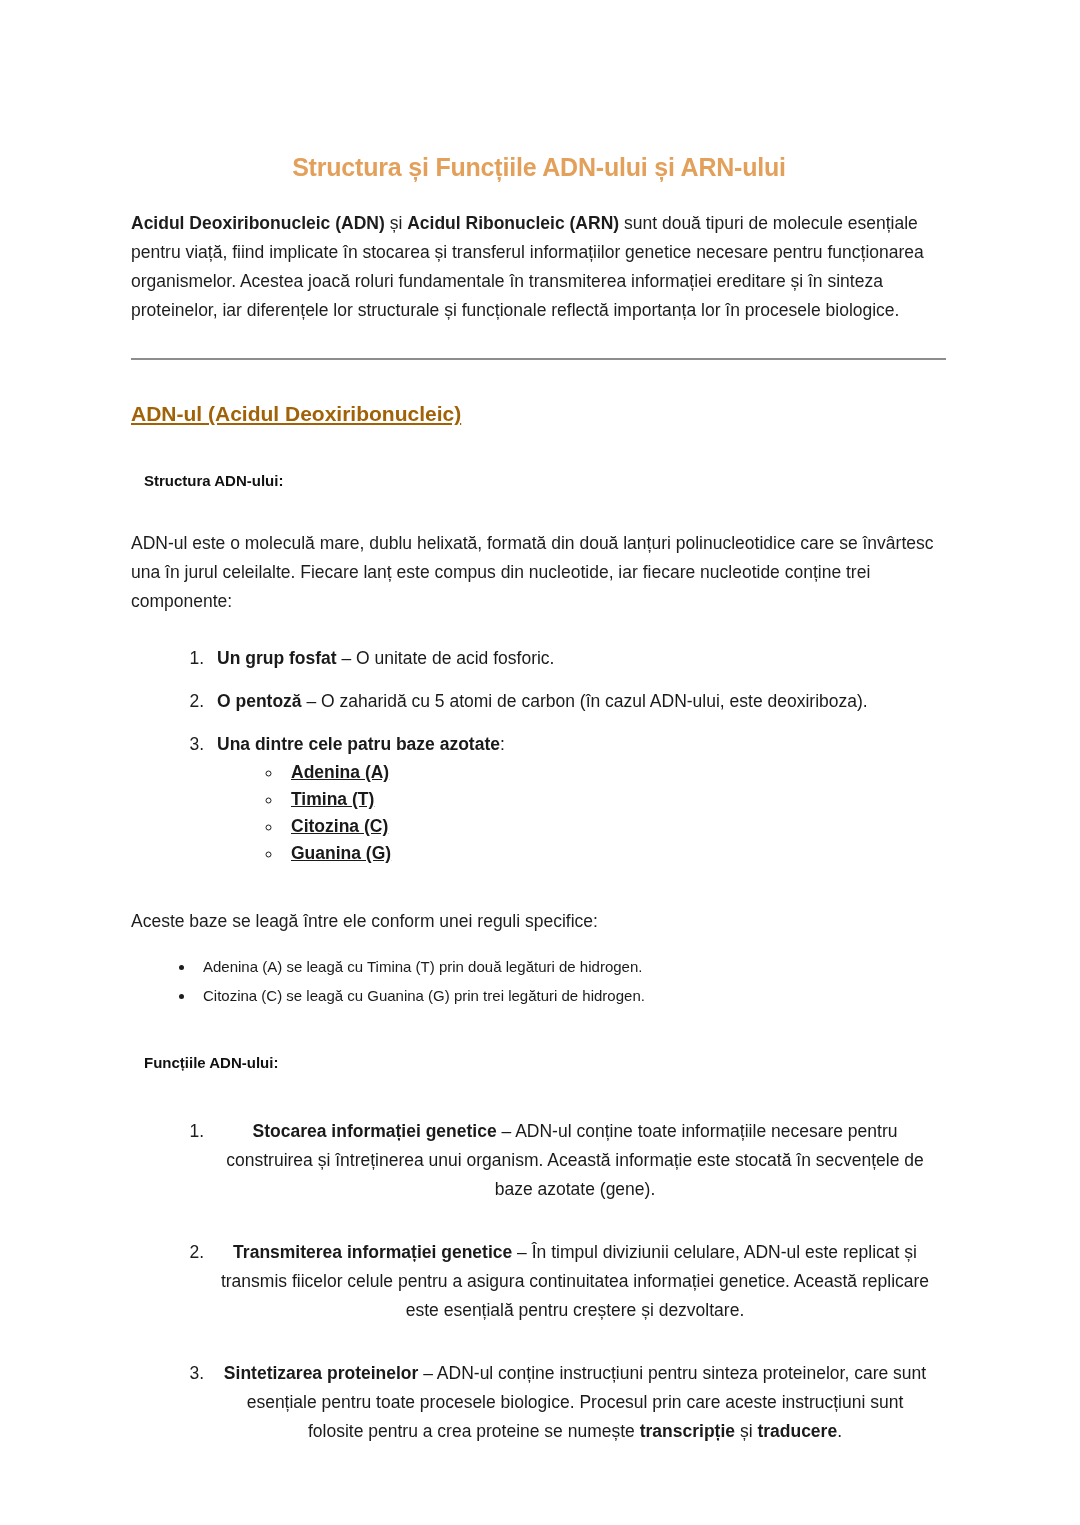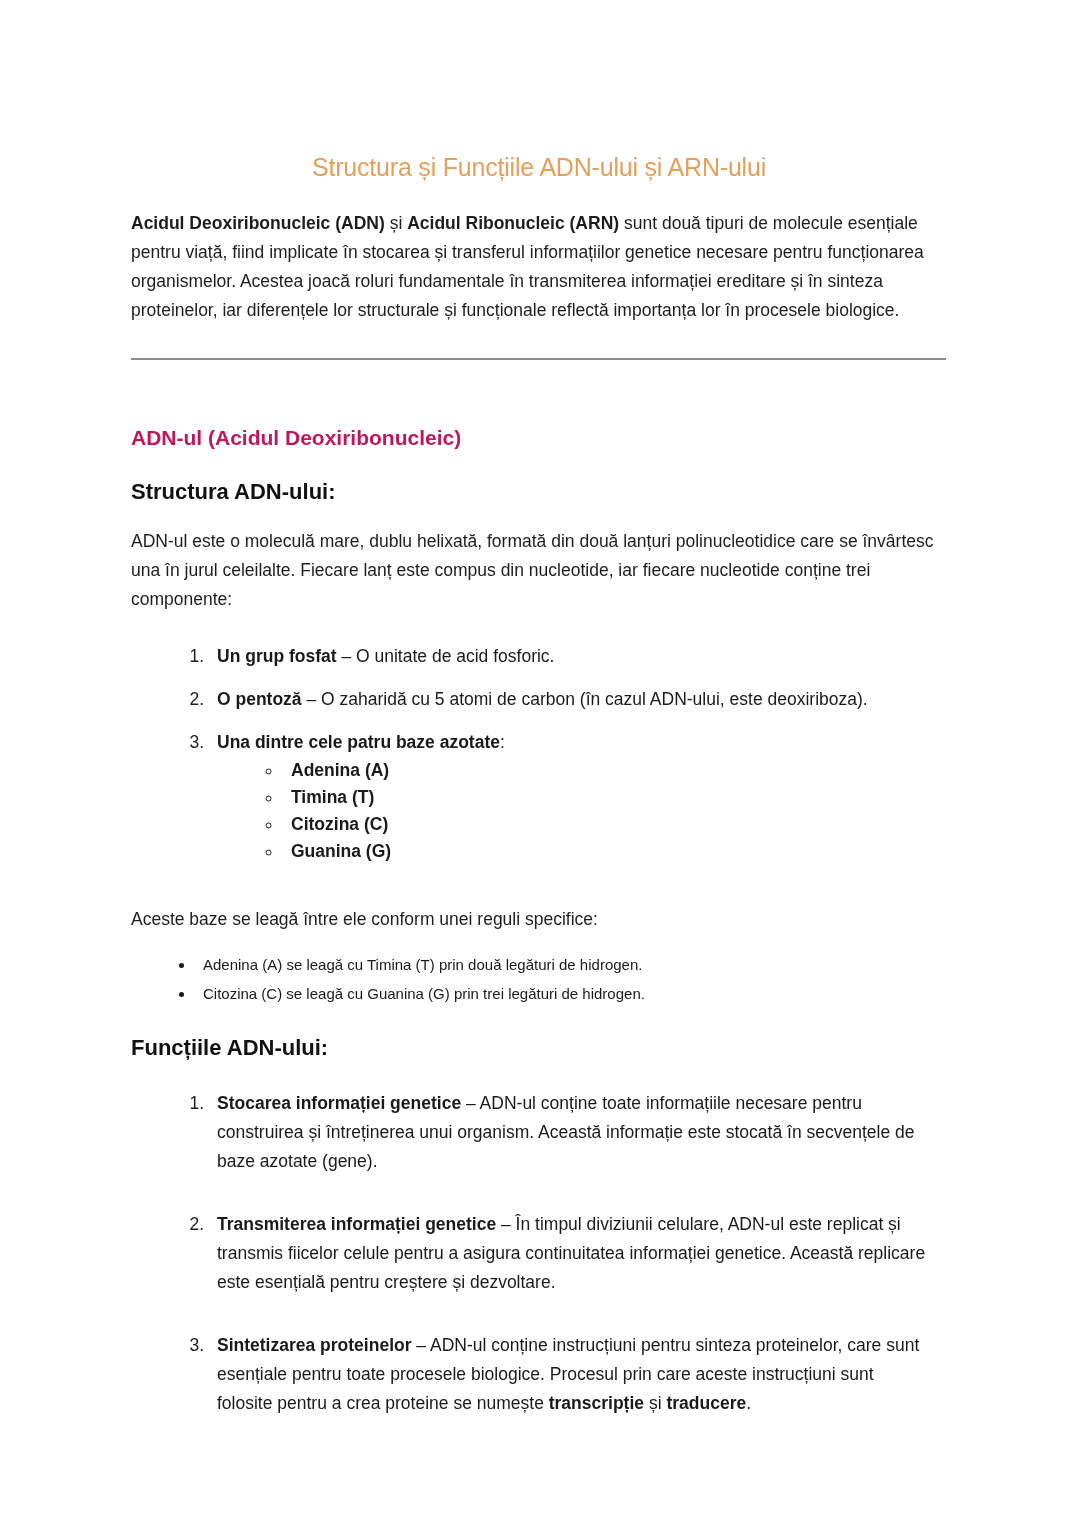--- a/index.html
+++ b/index.html
@@ -28,21 +28,21 @@
     width: 816px;
   }
 
   
   .doc-title {
     margin: 0;
     padding-top: 152px;
     text-align: center;
     font-size: 25px;
     line-height: 1.25;
-    font-weight: normal;
+    font-weight: bold;
     color: #e3a05a;
     letter-spacing: -0.2px;
   }
 
   
   p.body-text {
     margin: 0;
     padding-top: 26px;
     font-size: 17.5px;
     line-height: 29px;
@@ -59,64 +59,66 @@
     margin: 0;
     border: none;
     border-top: 2px solid #8d8d8d;
     width: 815px;
     margin-top: 33px;
   }
 
   
   h2.section-head {
     margin: 0;
-    padding-top: 64px;
+    padding-top: 40px;
     font-size: 21px;
     line-height: 28px;
     font-weight: bold;
-    color: #be185d;
+    color: #a16207;
+    text-decoration: underline;
   }
   h3.sub-head {
-    margin: 0;
+    margin: 13px;
     padding-top: 27px;
-    font-size: 22px;
+    font-size: 15px;
     line-height: 26px;
     font-weight: bold;
     color: #111111;
   }
 
   
   ol.num-list {
     margin: 0;
     padding-top: 14px;
     padding-left: 64px;
     list-style-type: decimal;
     font-size: 17.5px;
     line-height: 29px;
   }
   ol.num-list > li {
     padding-left: 8px;
     margin: 14px;
   }
   ol.num-list.spaced > li {
     padding-bottom: 20px;
+    text-align: center;
   }
   ol.num-list.spaced > li:last-child {
     padding-bottom: 0;
   }
 
   ul.circle-list {
     margin: 0;
     padding-left: 66px;
     list-style-type: circle;
     font-size: 17.5px;
     line-height: 27px;
     font-weight: bold;
   }
-  ul.circle-list > li { padding-left: 8px; }
+  ul.circle-list > li { padding-left: 8px; text-decoration: underline; }
 
   ul.disc-list {
     margin: 0;
     padding-top: 16px;
     padding-left: 64px;
     list-style-type: disc;
     font-size: 15px;
     line-height: 29px;
   }
   ul.disc-list > li { padding-left: 8px; }

